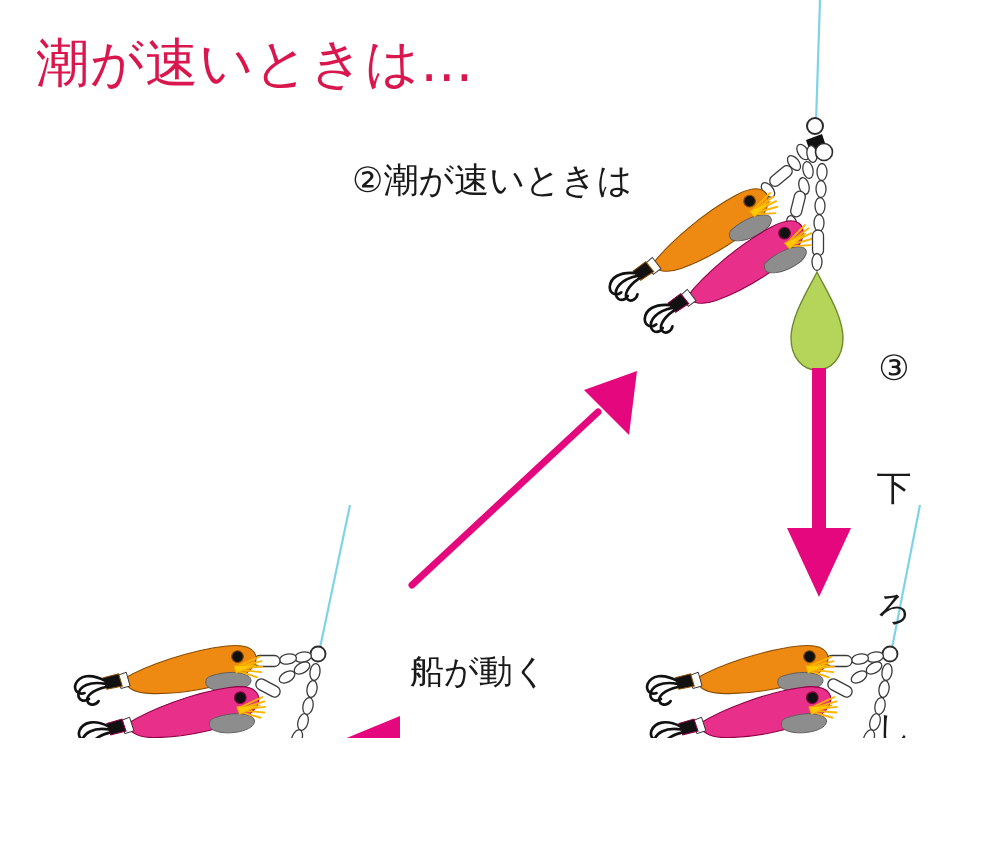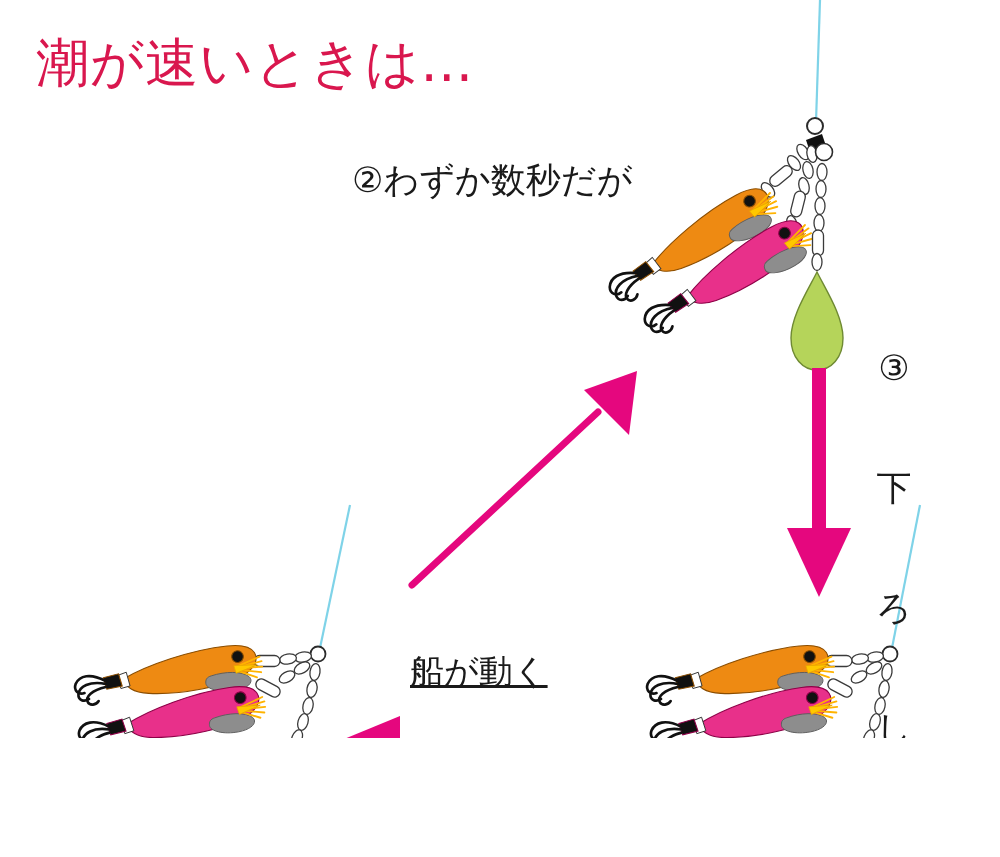--- a/index.html
+++ b/index.html
@@ -57,21 +57,20 @@
     font-size: 35px;
     line-height: 40px;
     width: 44px;
     text-align: center;
   }
   #label-3 span { display: block; }
   #label-boat {
     left: 410px;
     top: 649px;
     font-size: 34px;
-    text-decoration: underline;
   }
 </style>
 </head>
 <body>
 
 <div id="stage">
 
   <svg id="art" viewBox="0 0 1000 857">
     <defs>
 
@@ -263,21 +262,21 @@
     </g>
 
     <g>
       <rect x="400" y="740" width="190" height="7" fill="#e5077e"></rect>
       <path d="M 332,744 L 400,716 L 400,772 Z" fill="#e5077e"></path>
     </g>
   </svg>
 
   <div class="txt" id="title">潮が速いときは…</div>
 
-  <div class="txt" id="label-2"><span>②</span><span>わずか数秒だが</span></div>
+  <div class="txt" id="label-2"><span>②</span><span>潮が速いときは</span></div>
 
 
   <div class="txt" id="label-3">
     <span>③</span>
     <span>下</span>
     <span>ろ</span>
     <span>し</span>
     <span>直</span>
     
   </div>

